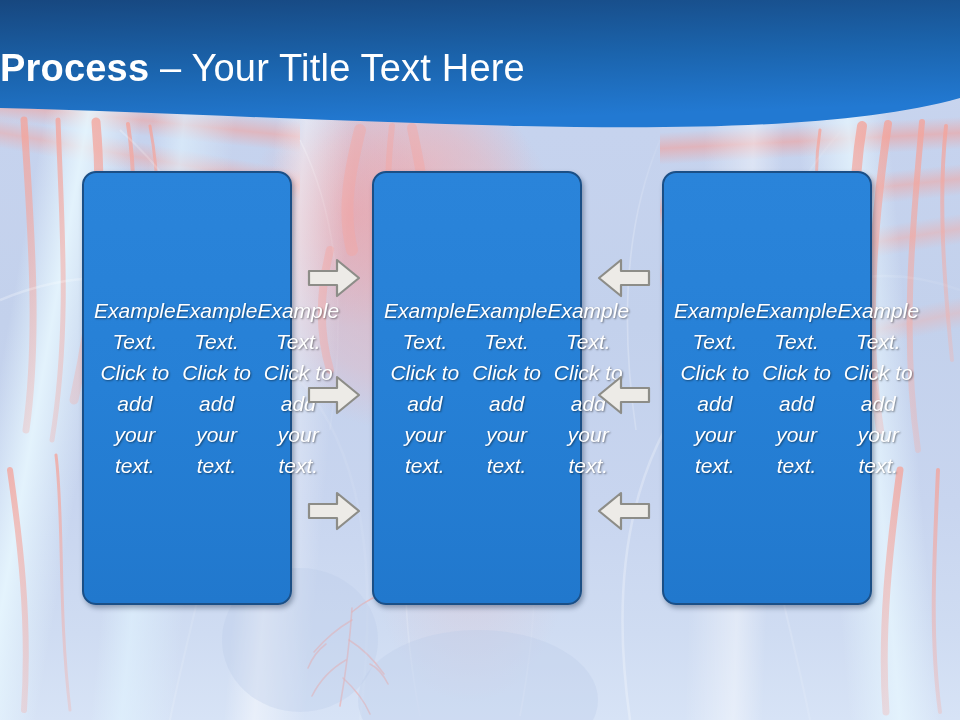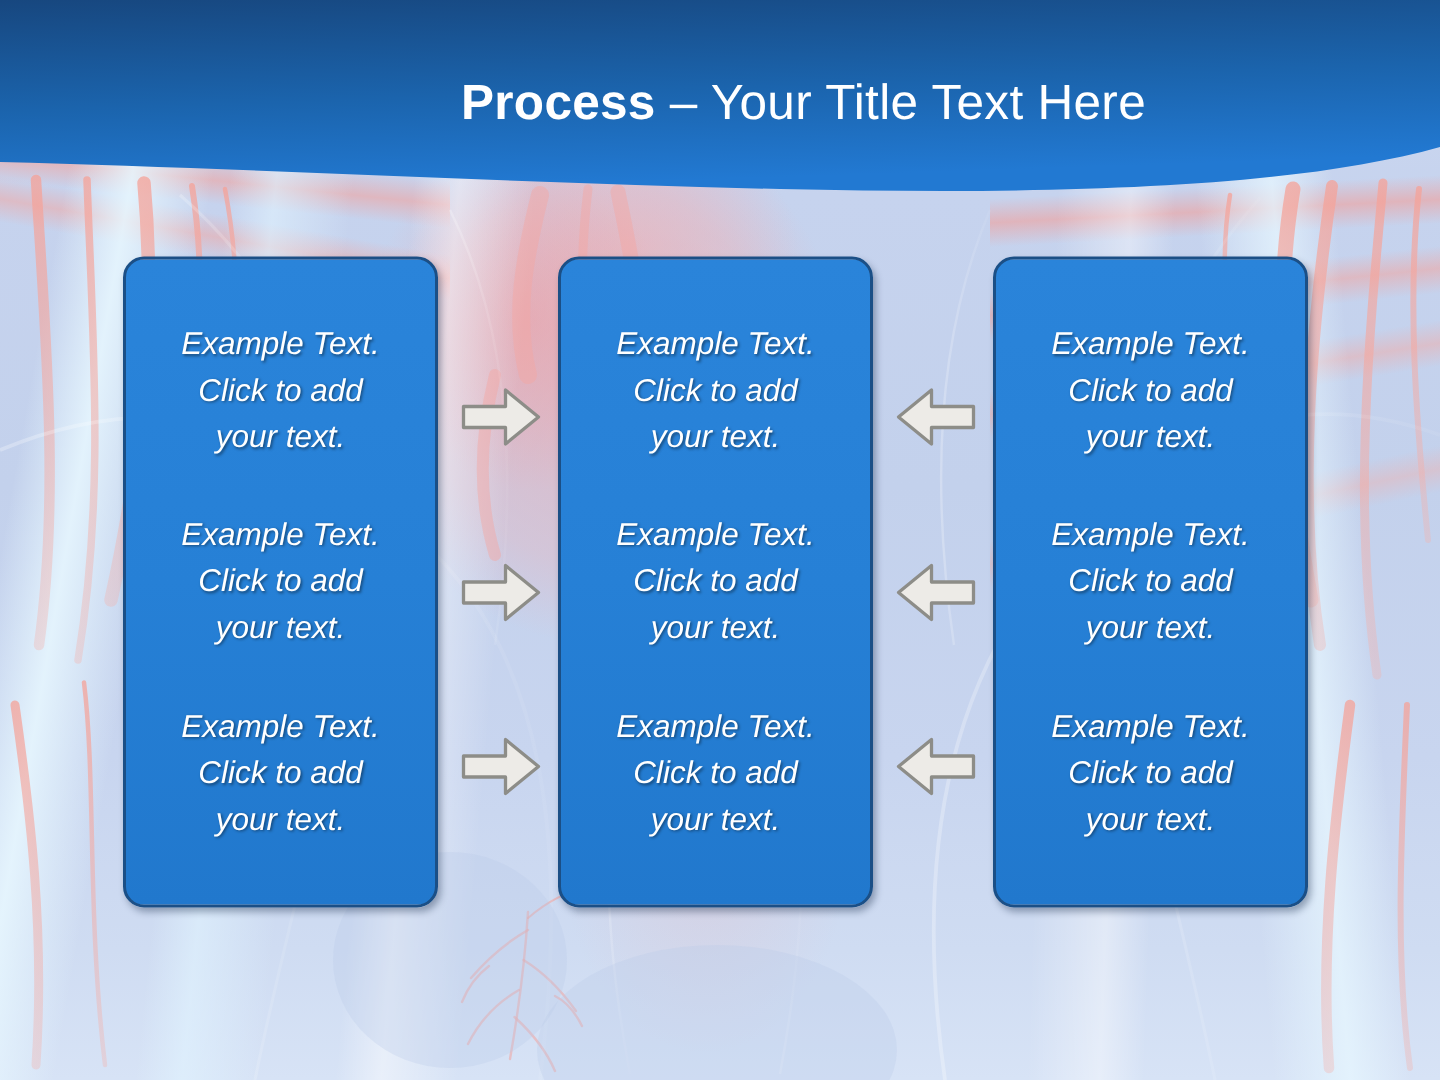--- a/index.html
+++ b/index.html
@@ -82,40 +82,40 @@
     position: absolute;
     left: 0; top: 0;
     width: 960px;
     height: 140px;
   }
 
   .title {
     position: absolute;
     left: 0; top: 48px;
     width: 764px;
-    text-align: right;
+    text-align: left;
     color: #ffffff;
-    font-size: 33px;
+    font-size: 38px;
     line-height: 40px;
     letter-spacing: 0.2px;
     white-space: nowrap;
   }
   .title .t-bold { font-weight: bold; }
   .title .t-rest { font-weight: normal; }
 
   
   .col {
     position: absolute;
     border-radius: 14px;
     background: linear-gradient(to bottom, #2a84da 0%, #2680d6 50%, #2178cd 100%);
     border: 2px solid #1b4f86;
     box-shadow: 2px 3px 5px rgba(10,30,60,0.35);
     box-sizing: border-box;
     display: flex;
-    flex-direction: column;
+    flex-direction: row;
     justify-content: space-around;
     align-items: center;
     padding: 24px 10px 24px 10px;
   }
 
   #col1 { left: 82px;  top: 171px; width: 210px; height: 434px; }
   #col2 { left: 372px; top: 171px; width: 210px; height: 434px; }
   #col3 { left: 662px; top: 171px; width: 210px; height: 434px; }
 
   .cell-text {

